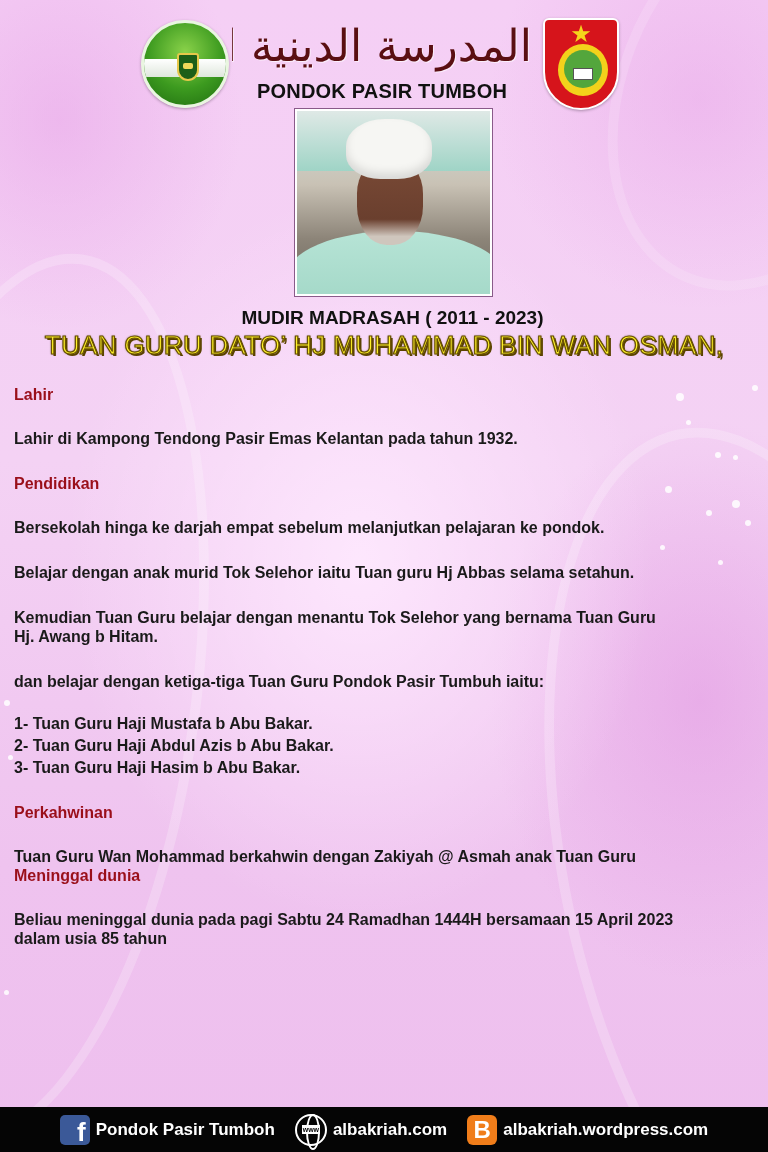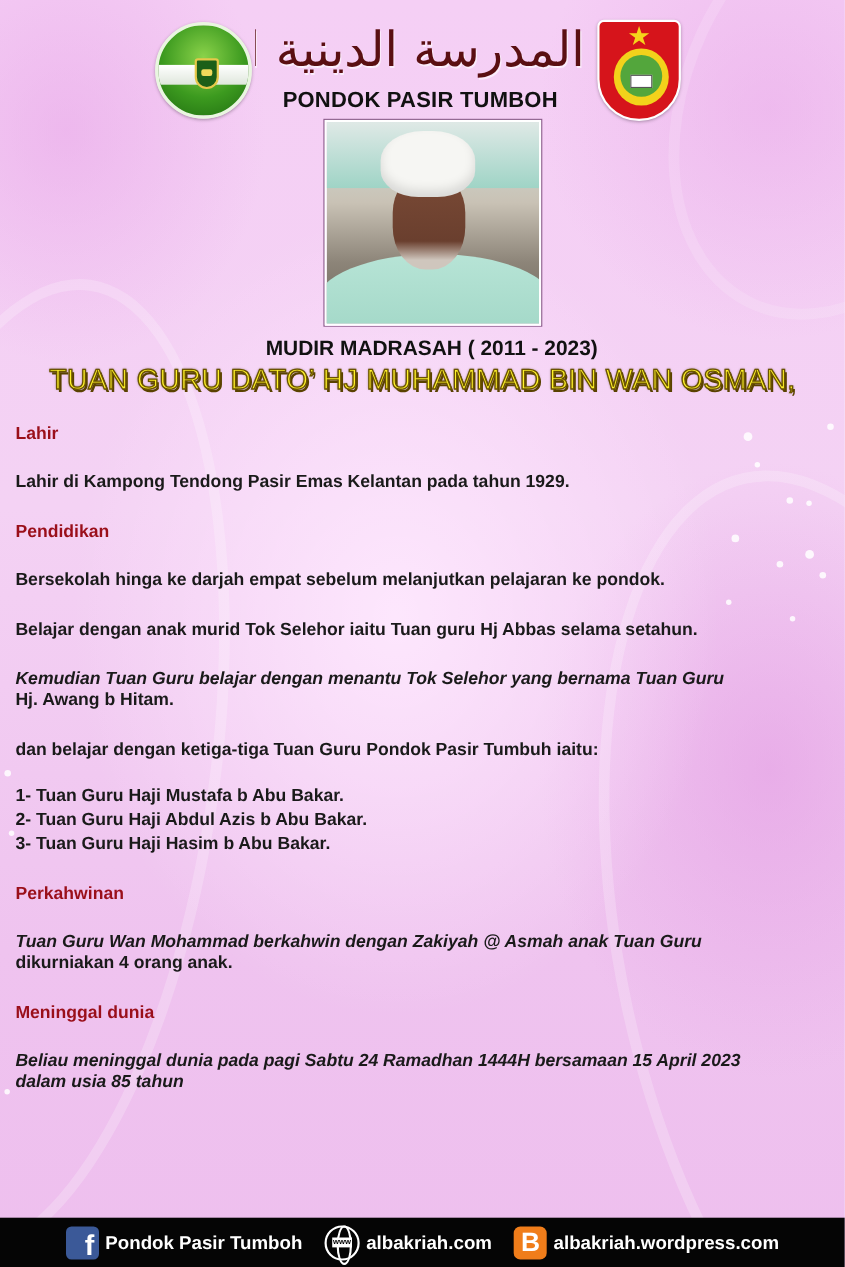--- a/index.html
+++ b/index.html
@@ -108,21 +108,21 @@
       -webkit-text-stroke: 1.2px #6b5300;
       text-shadow: 2px 2px 0 #5a4200, 0 0 2px #3a2a00;
     }
 
     .content {
       position: absolute; left: 14px; top: 385px; width: 740px;
       font-size: 16px; font-weight: bold; color: #1a1a1a; line-height: 19px;
     }
     .heading { color: #9a0f1a; margin-bottom: 25px; }
     .para { margin-bottom: 26px; }
-    .para.tight { margin-bottom: 0; font-style: italic; }
+    .para.tight { margin-bottom: 0; }
     .list-item { line-height: 22px; }
     .list { margin-bottom: 24px; margin-top: -4px; }
 
     .footer {
       position: absolute; left: 0; right: 0; top: 1107px; height: 45px; background: #050505;
       display: flex; align-items: center; justify-content: center; gap: 8px;
       color: #fff; font-size: 17px; font-weight: bold;
     }
     .footer .item { display: flex; align-items: center; gap: 6px; margin: 0 6px; }
     .fb-icon {
@@ -185,38 +185,37 @@
   <div class="shirt"></div>
   <div class="face"></div>
   <div class="turban"></div>
 </div>
 
 <div class="role">MUDIR MADRASAH ( 2011 - 2023)</div>
 <div class="name">TUAN GURU DATO’ HJ MUHAMMAD BIN WAN OSMAN,</div>
 
 <div class="content">
   <div class="heading">Lahir</div>
-  <div class="para">Lahir di Kampong Tendong Pasir Emas Kelantan pada tahun 1929.</div>
+  <div class="para">Lahir di Kampong Tendong Pasir Emas Kelantan pada tahun 1932.</div>
 
   <div class="heading">Pendidikan</div>
   <div class="para">Bersekolah hinga ke darjah empat sebelum melanjutkan pelajaran ke pondok.</div>
   <div class="para">Belajar dengan anak murid Tok Selehor  iaitu Tuan guru Hj Abbas selama setahun.</div>
   <div class="para tight">Kemudian Tuan Guru belajar dengan menantu Tok Selehor yang bernama Tuan Guru</div>
   <div class="para">Hj. Awang b Hitam.</div>
   <div class="para">dan belajar dengan ketiga-tiga Tuan Guru Pondok Pasir Tumbuh  iaitu:</div>
 
   <div class="list">
     <div class="list-item">1- Tuan Guru Haji Mustafa b Abu Bakar.</div>
     <div class="list-item">2- Tuan Guru Haji Abdul Azis b Abu Bakar.</div>
     <div class="list-item">3- Tuan Guru Haji Hasim b Abu Bakar.</div>
   </div>
 
   <div class="heading">Perkahwinan</div>
   <div class="para tight">Tuan Guru Wan Mohammad berkahwin dengan Zakiyah @ Asmah anak Tuan Guru</div>
-  <div class="para">dikurniakan 4 orang anak.</div>
 
   <div class="heading">Meninggal dunia</div>
   <div class="para tight">Beliau meninggal dunia pada pagi Sabtu 24 Ramadhan 1444H bersamaan 15 April 2023</div>
   <div class="para tight">dalam  usia 85 tahun</div>
 </div>
 
 <div class="footer">
   <div class="item">
     <span class="fb-icon">f</span>
     <span>Pondok Pasir Tumboh</span>

